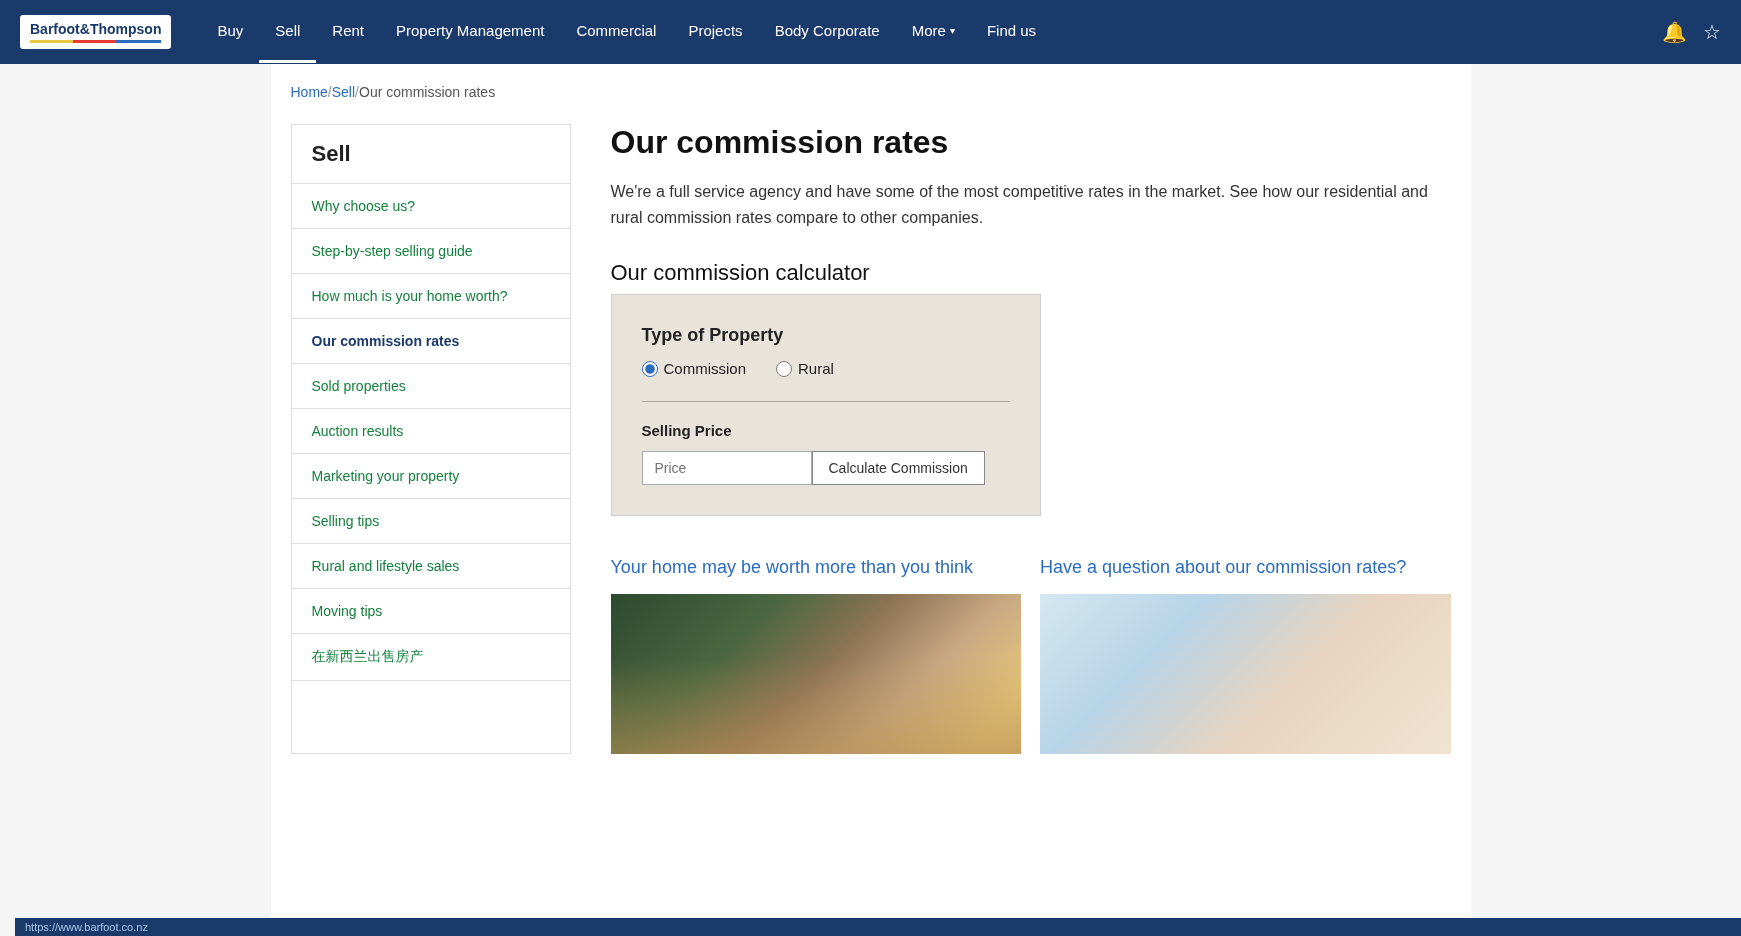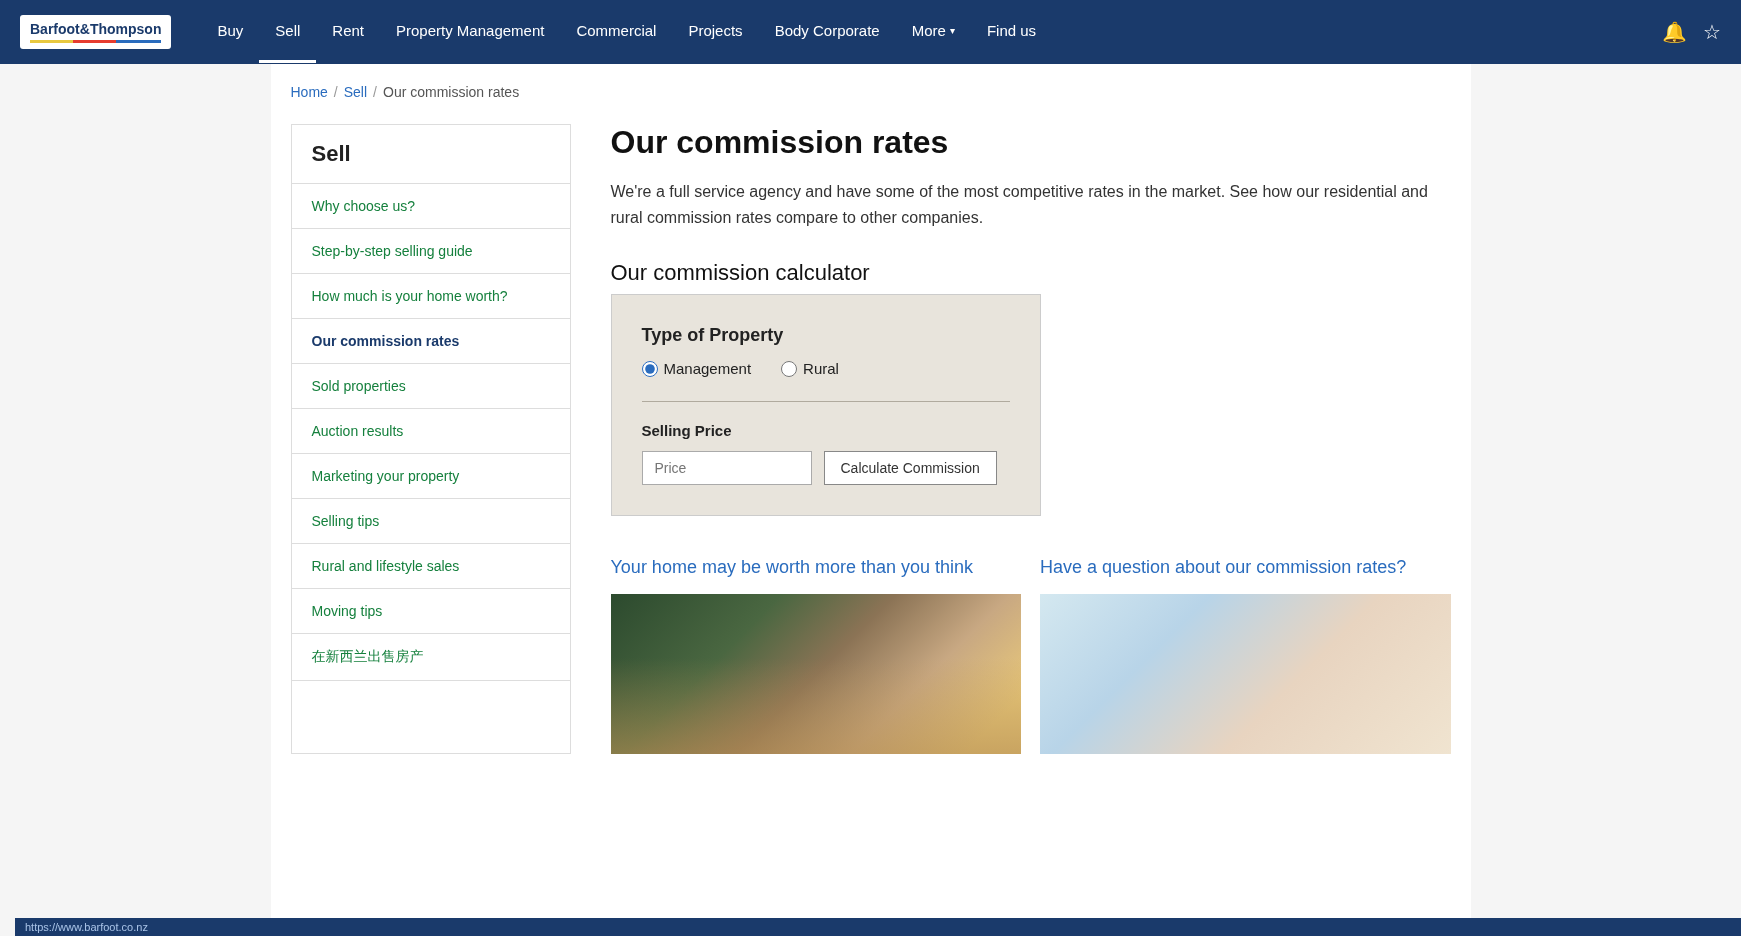--- a/index.html
+++ b/index.html
@@ -73,21 +73,21 @@
       margin: 0 auto;
       padding: 20px 20px;
       background: white;
       min-height: calc(100vh - 62px);
     }
 
     
     .breadcrumb {
       display: flex;
       align-items: center;
-      gap: 6px;
+      gap: 0;
       margin-bottom: 24px;
       font-size: 14px;
     }
     .breadcrumb a {
       color: #2a6cbe;
       text-decoration: none;
     }
     .breadcrumb-sep { color: #999; }
     .breadcrumb-current { color: #555; }
 
@@ -190,21 +190,20 @@
     }
     .selling-price-label {
       font-size: 15px;
       font-weight: bold;
       color: #222;
       margin-bottom: 12px;
     }
     .calc-row {
       display: flex;
       align-items: flex-start;
-      gap: 12px;
     }
     .price-input {
       padding: 8px 12px;
       border: 1px solid #aaa;
       font-size: 14px;
       color: #999;
       width: 170px;
       background: white;
     }
     .calc-btn {
@@ -330,21 +329,21 @@
       <h1 class="page-title">Our commission rates</h1>
       <p class="page-description">We're a full service agency and have some of the most competitive rates in the market. See how our residential and rural commission rates compare to other companies.</p>
 
       <h2 class="section-title">Our commission calculator</h2>
 
       <div class="calculator-box">
         <div class="calc-label">Type of Property</div>
         <div class="radio-group">
           <label class="radio-option">
             <input type="radio" name="property-type" checked="" style="">
-            <span>Management</span>
+            <span>Commission</span>
           </label>
           <label class="radio-option">
             <input type="radio" name="property-type" style="">
             <span>Rural</span>
           </label>
         </div>
         <hr class="divider-line">
         <div class="selling-price-label">Selling Price</div>
         <div class="calc-row">
           <input type="text" class="price-input" placeholder="Price" style="">

